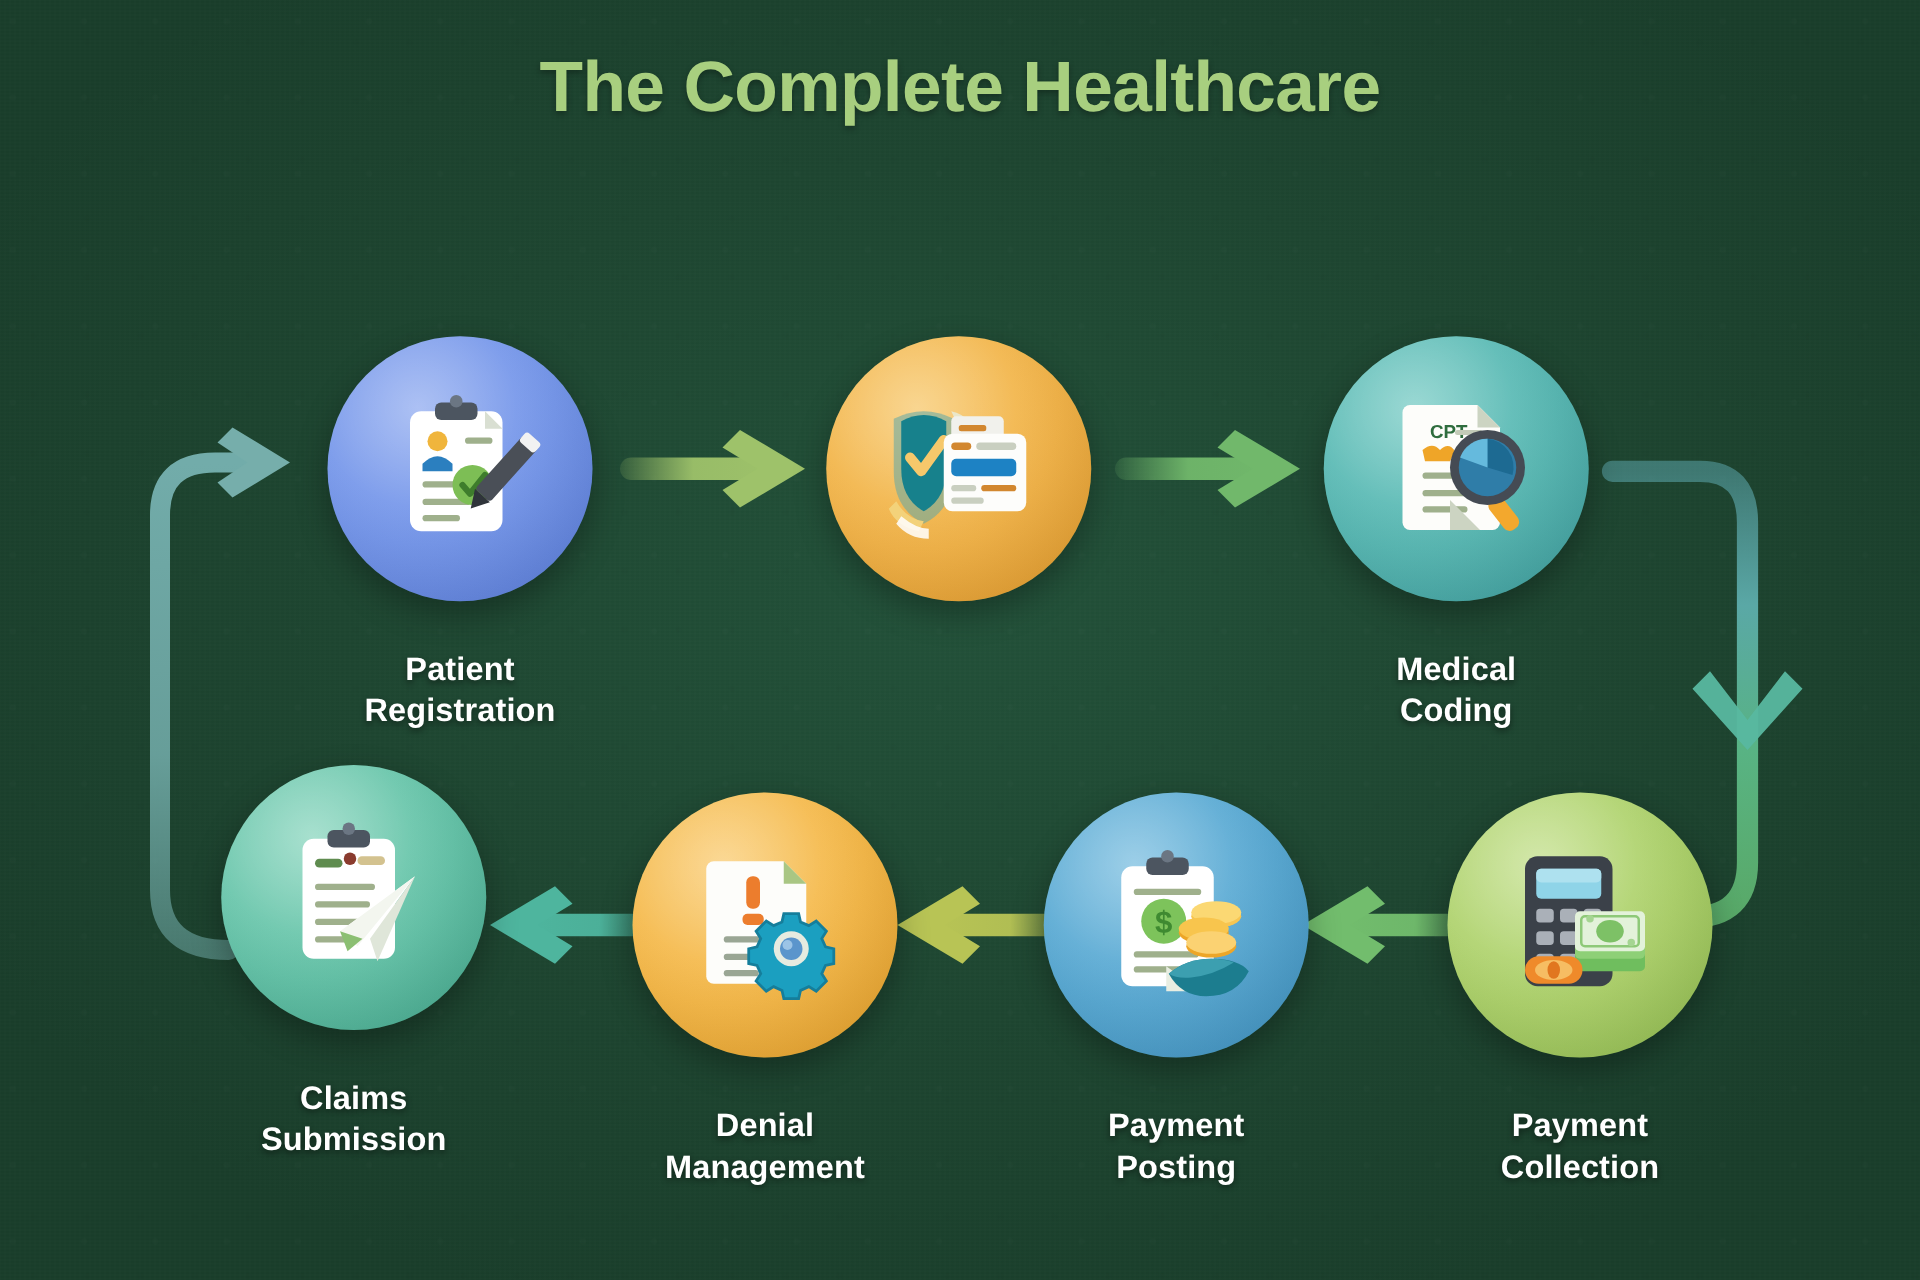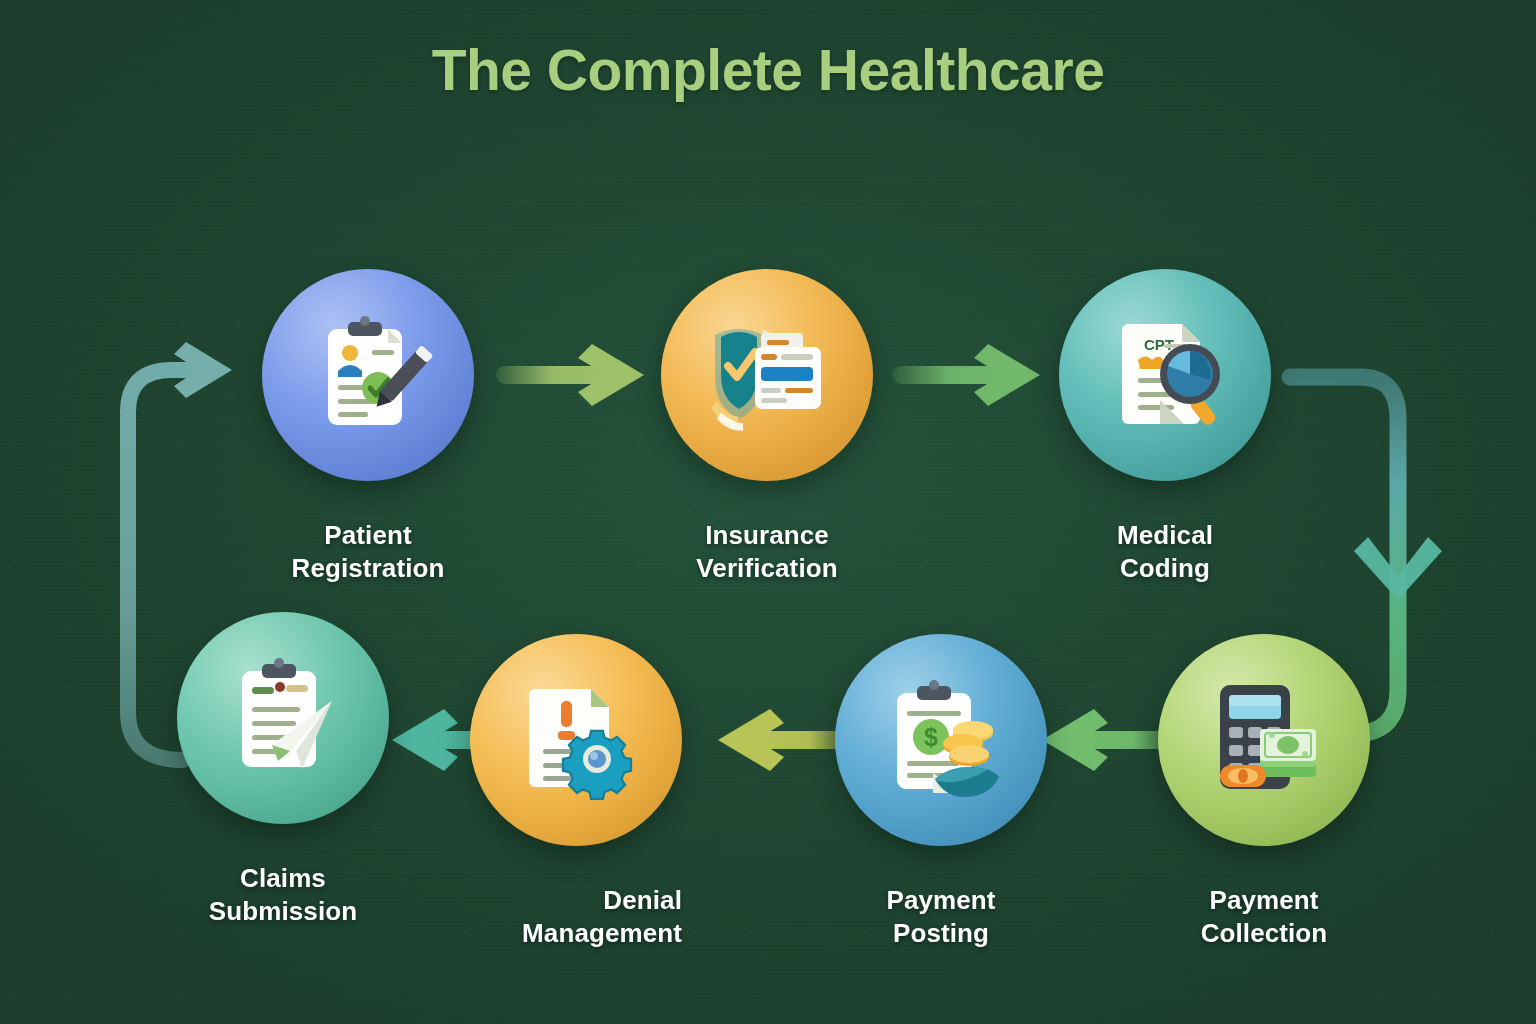--- a/index.html
+++ b/index.html
@@ -219,22 +219,20 @@
         <rect x="62" y="45" width="16" height="6" rx="3" fill="#d2872f"></rect>
         <rect x="82" y="45" width="32" height="6" rx="3" fill="#c9cfc0"></rect>
         <rect x="62" y="58" width="52" height="14" rx="4" fill="#1d82c4"></rect>
         <rect x="62" y="79" width="20" height="5" rx="2.5" fill="#c9cfc0"></rect>
         <rect x="86" y="79" width="28" height="5" rx="2.5" fill="#d2872f"></rect>
         <rect x="62" y="89" width="26" height="5" rx="2.5" fill="#c9cfc0"></rect>
         <path d="M18 92 q8 14 22 16 l-4 8 q-18 -4 -24 -18 z" fill="#f3d27a"></path>
         <path d="M22 104 q12 10 22 10 v8 q-16 0 -26 -12 z" fill="#ffffff" opacity=".85"></path>
       </svg>
     </div>
-    <div class="node-label">Insurance
-Verification</div>
   </div>
 
   <div class="node" style="left:1165px; top:269px;">
     <div class="bubble" style="background:radial-gradient(circle at 35% 28%, #6fc8c1 0%, #4fb3ae 54%, #39999a 100%);">
       <svg width="134" height="134" viewBox="0 0 134 134">
         <path d="M30 16 h54 l18 18 v76 a6 6 0 0 1 -6 6 h-66 a6 6 0 0 1 -6 -6 v-88 a6 6 0 0 1 6 -6 z" fill="#fdfdfa"></path>
         <path d="M84 16 l18 18 h-18 z" fill="#ccd4c2"></path>
         <text x="46" y="42" font-family="'Liberation Sans',sans-serif" font-size="15" font-weight="700" fill="#2f6d3e">CPT</text>
         <rect x="66" y="36" width="22" height="4" rx="2" fill="#c3cbb8"></rect>
         <path d="M40 52 q8 -7 14 0 q7 -7 12 1 l-4 8 h-20 z" fill="#efa528"></path>
@@ -309,21 +307,21 @@
           <ellipse cx="96" cy="81" rx="20" ry="9" fill="#fbd272"></ellipse>
         </g>
         <path d="M62 106 q14 -12 34 -12 q22 0 30 10 q-10 20 -34 20 q-20 0 -30 -18 z" fill="#1c7d8f"></path>
         <path d="M62 106 q14 -12 34 -12 q10 0 18 3 q-16 10 -34 12 q-12 1 -18 -3 z" fill="#3c9fb0"></path>
       </svg>
     </div>
     <div class="node-label">Payment
 Posting</div>
   </div>
 
-  <div class="node" style="left:576px; top:634px;text-align:right;">
+  <div class="node" style="left:612px; top:634px;">
     <div class="bubble" style="background:radial-gradient(circle at 35% 28%, #f9c868 0%, #f3b33e 54%, #e09a24 100%);">
       <svg width="134" height="134" viewBox="0 0 134 134">
         <path d="M26 16 h56 l18 18 v74 a6 6 0 0 1 -6 6 h-68 a6 6 0 0 1 -6 -6 v-86 a6 6 0 0 1 6 -6 z" fill="#fdfdfa"></path>
         <path d="M82 16 l18 18 h-18 z" fill="#a9c683"></path>
         <rect x="52" y="28" width="11" height="26" rx="5" fill="#ec7d2d"></rect>
         <rect x="49" y="58" width="17" height="9" rx="4" fill="#ec7d2d"></rect>
         <rect x="34" y="76" width="40" height="5" rx="2.5" fill="#9aa694"></rect>
         <rect x="34" y="90" width="34" height="5" rx="2.5" fill="#9aa694"></rect>
         <rect x="34" y="103" width="28" height="5" rx="2.5" fill="#9aa694"></rect>
         <g transform="translate(88,86)">

